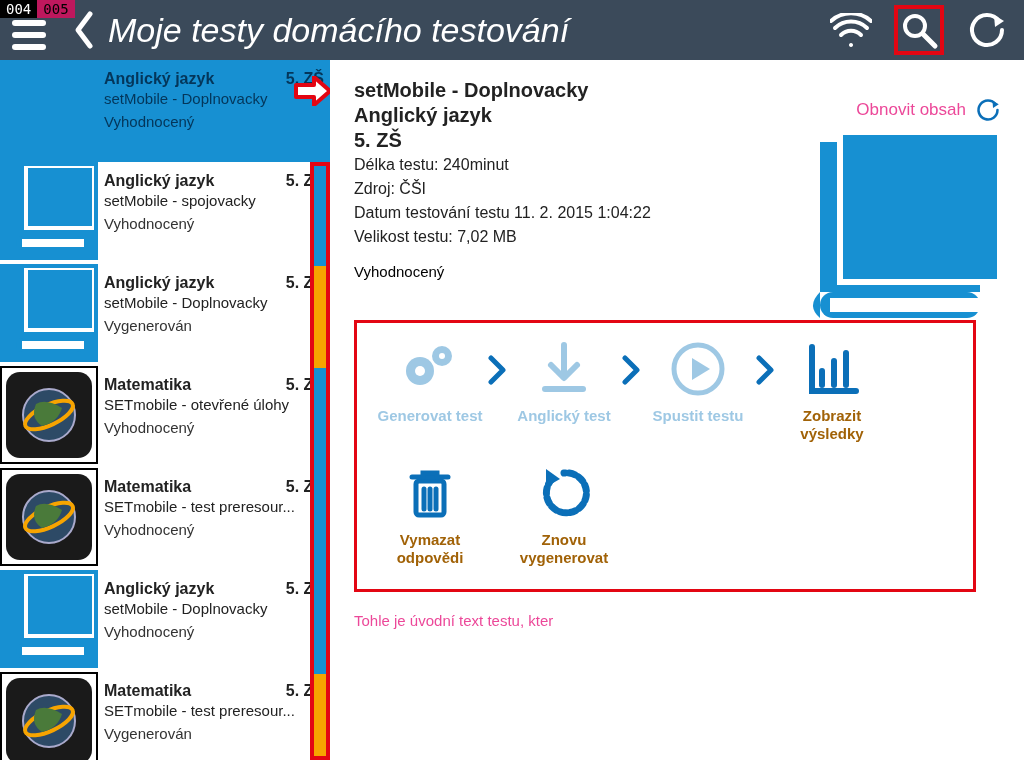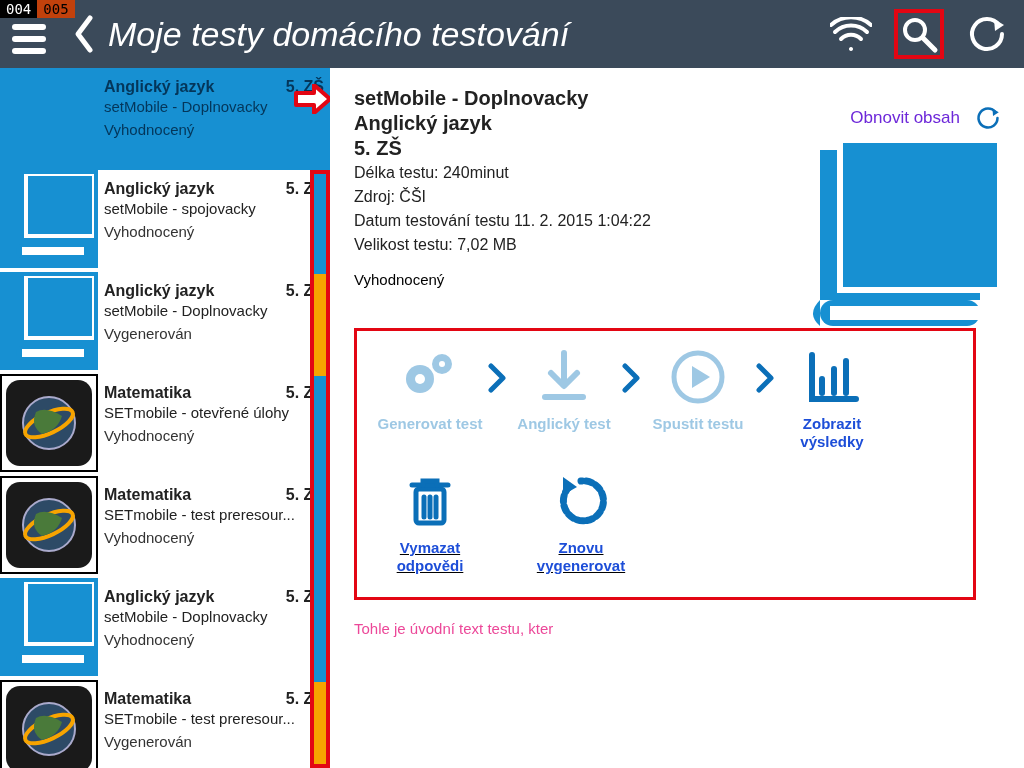--- a/index.html
+++ b/index.html
@@ -1,36 +1,36 @@
 <!DOCTYPE html>
 <html><head>
 <meta charset="utf-8">
 <style>
   * { box-sizing: border-box; margin: 0; padding: 0; }
   html, body { width: 1024px; height: 768px; font-family: "Segoe UI", Arial, sans-serif; overflow: hidden; background: #fff; }
   
   
   .header {
-    height: 68px;
+    height: 60px;
     background: #3b4a5a;
     color: #fff;
     display: flex;
     align-items: center;
     padding: 4px 12px;
     position: relative;
   }
   .timecodes {
     position: absolute;
     top: 0; left: 0;
     display: flex;
     font-size: 14px;
     font-family: monospace;
   }
   .timecodes span:first-child { background: #000; color: #fff; padding: 1px 6px; }
-  .timecodes span:last-child { background: #c2410c; color: #000; padding: 1px 6px; }
+  .timecodes span:last-child { background: #be185d; color: #000; padding: 1px 6px; }
   
   .hamburger {
     width: 40px; height: 40px;
     display: flex; flex-direction: column; justify-content: center; gap: 6px;
     margin-right: 20px; margin-top: 10px;
     cursor: pointer;
   }
   .hamburger div { height: 6px; background: #fff; border-radius: 3px; width: 34px; }
   
   .back-chevron {
@@ -139,26 +139,26 @@
     overflow: hidden;
   }
   .detail h2 { font-size: 20px; font-weight: 600; color: #222; line-height: 1.25; }
   .detail .meta { font-size: 16px; color: #222; line-height: 1.5; }
   .detail .status { margin-top: 14px; font-size: 15px; }
   
   .refresh-link {
     position: absolute;
     top: 38px;
     right: 24px;
-    color: #6d28d9;
+    color: #ec4899;
     font-size: 17px;
     font-weight: 500;
     display: flex;
     align-items: center;
-    gap: 16px;
+    gap: 10px;
     cursor: pointer;
   }
   
   .big-book {
     position: absolute;
     top: 72px;
     right: 24px;
     width: 200px;
     height: 200px;
   }
@@ -174,30 +174,30 @@
     display: flex;
     align-items: flex-start;
   }
   .action {
     width: 110px;
     text-align: center;
     cursor: pointer;
   }
   .action .aicon { height: 64px; display: flex; align-items: center; justify-content: center; }
   .action .alabel { font-size: 15px; font-weight: 600; line-height: 1.2; margin-top: 6px; }
-  .action.enabled .alabel { color: #1d4ed8; }
+  .action.enabled .alabel { color: #a16207; }
   .action.disabled .alabel { color: #9ec8e4; }
   .chevron-sep {
     width: 24px;
     display: flex;
     align-items: center;
     justify-content: center;
     padding-top: 18px;
   }
-  .action-row2 { margin-top: 18px; display: flex; gap: 41px; text-decoration: underline; }
+  .action-row2 { margin-top: 18px; display: flex; gap: 24px; }
   
   .intro-text { margin-top: 20px; font-size: 15px; color: #ec4899; }
 </style>
 </head>
 <body>
 
 <div class="header">
   <div class="timecodes">
     <span>004</span>
       <span>005</span>

